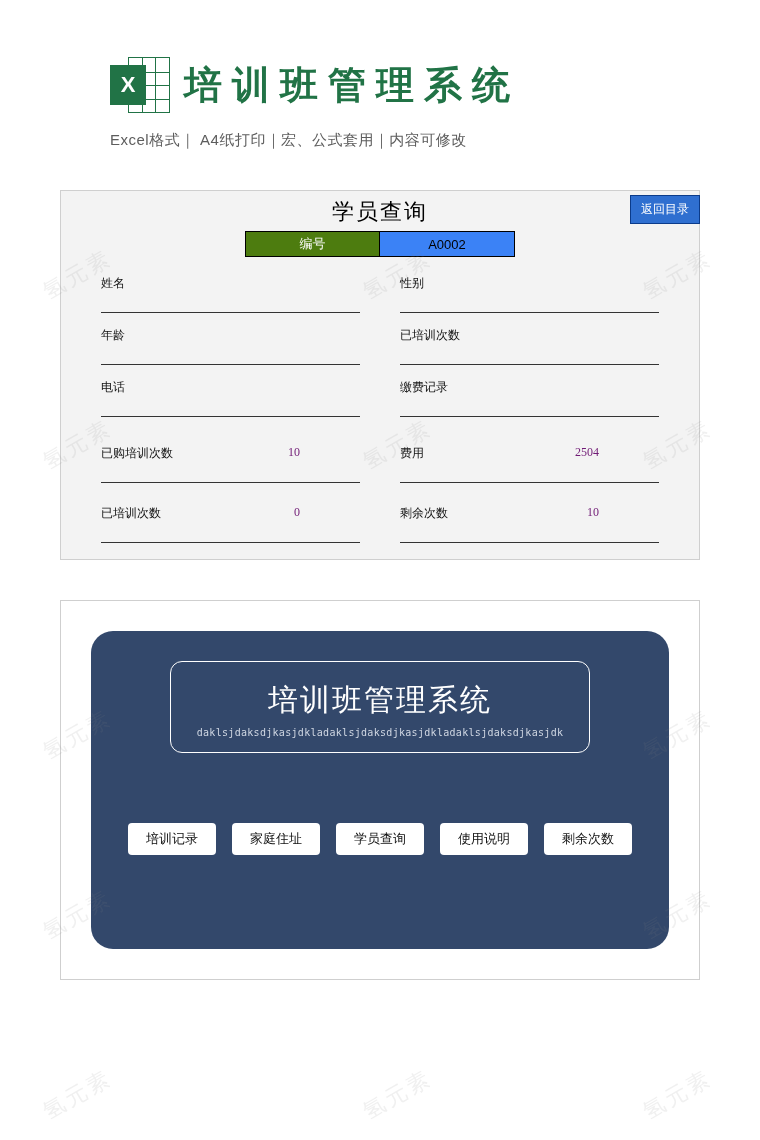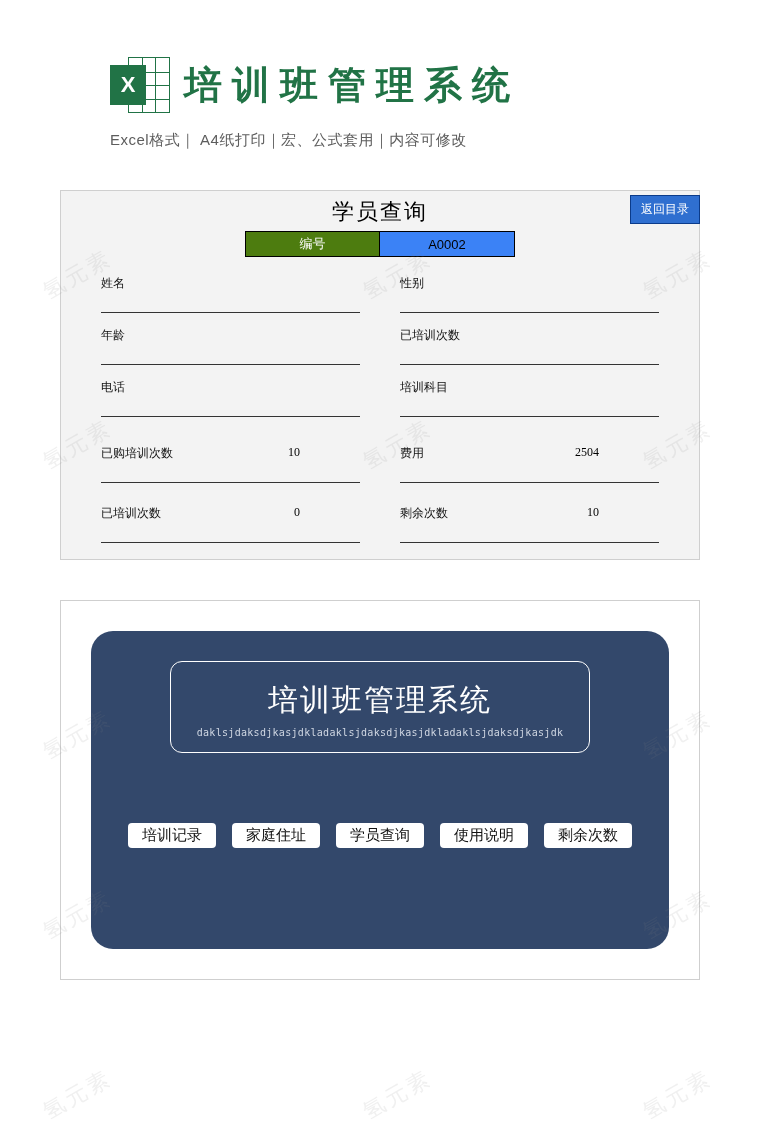--- a/index.html
+++ b/index.html
@@ -129,21 +129,21 @@
   .field {
     flex:1;
     display:flex;
     border-bottom: 1px solid #333;
     padding-bottom: 20px;
     font-size: 12px;
   }
   .field + .field { margin-left: 40px; }
   .field.full { margin-right: 300px; }
   .fld-label { color:#111; }
-  .fld-value { margin-left: auto; margin-right: 60px; color:#000000; text-align:left;}
+  .fld-value { margin-left: auto; margin-right: 60px; color:#701a75; text-align:left;}
   
   .panel2 {
     margin: 40px auto 0 auto;
     width: 640px;
     height: 380px;
     background: #ffffff;
     border: 1px solid #cfcfcf;
     padding: 30px;
   }
   .navy {
@@ -177,24 +177,24 @@
     letter-spacing: 0.3px;
   }
   .menu-row {
     display:flex;
     gap: 16px;
     margin-top: 70px;
   }
   .menu-btn {
     background: #fff;
     color: #111;
-    font-size: 15px;
+    font-size: 13px;
     font-family: SimSun, serif;
     width: 88px;
-    height: 25px;
+    height: 32px;
     border-radius: 4px;
     display:flex;
     align-items:center;
     justify-content:center;
     cursor:pointer;
   }
   
   .watermark {
     position: absolute;
     color: rgba(130,130,130,0.12);
@@ -251,21 +251,21 @@
         <span class="fld-label">已培训次数</span>
         <span class="fld-value"></span>
       </div>
     </div>
     <div class="field-row">
       <div class="field">
         <span class="fld-label">电话</span>
         <span class="fld-value"></span>
       </div>
       <div class="field">
-        <span class="fld-label">培训科目</span>
+        <span class="fld-label">缴费记录</span>
         <span class="fld-value"></span>
       </div>
     </div>
     <div class="field-row gap">
       <div class="field">
         <span class="fld-label">已购培训次数</span>
         <span class="fld-value">10</span>
       </div>
       <div class="field">
         <span class="fld-label">费用</span>

